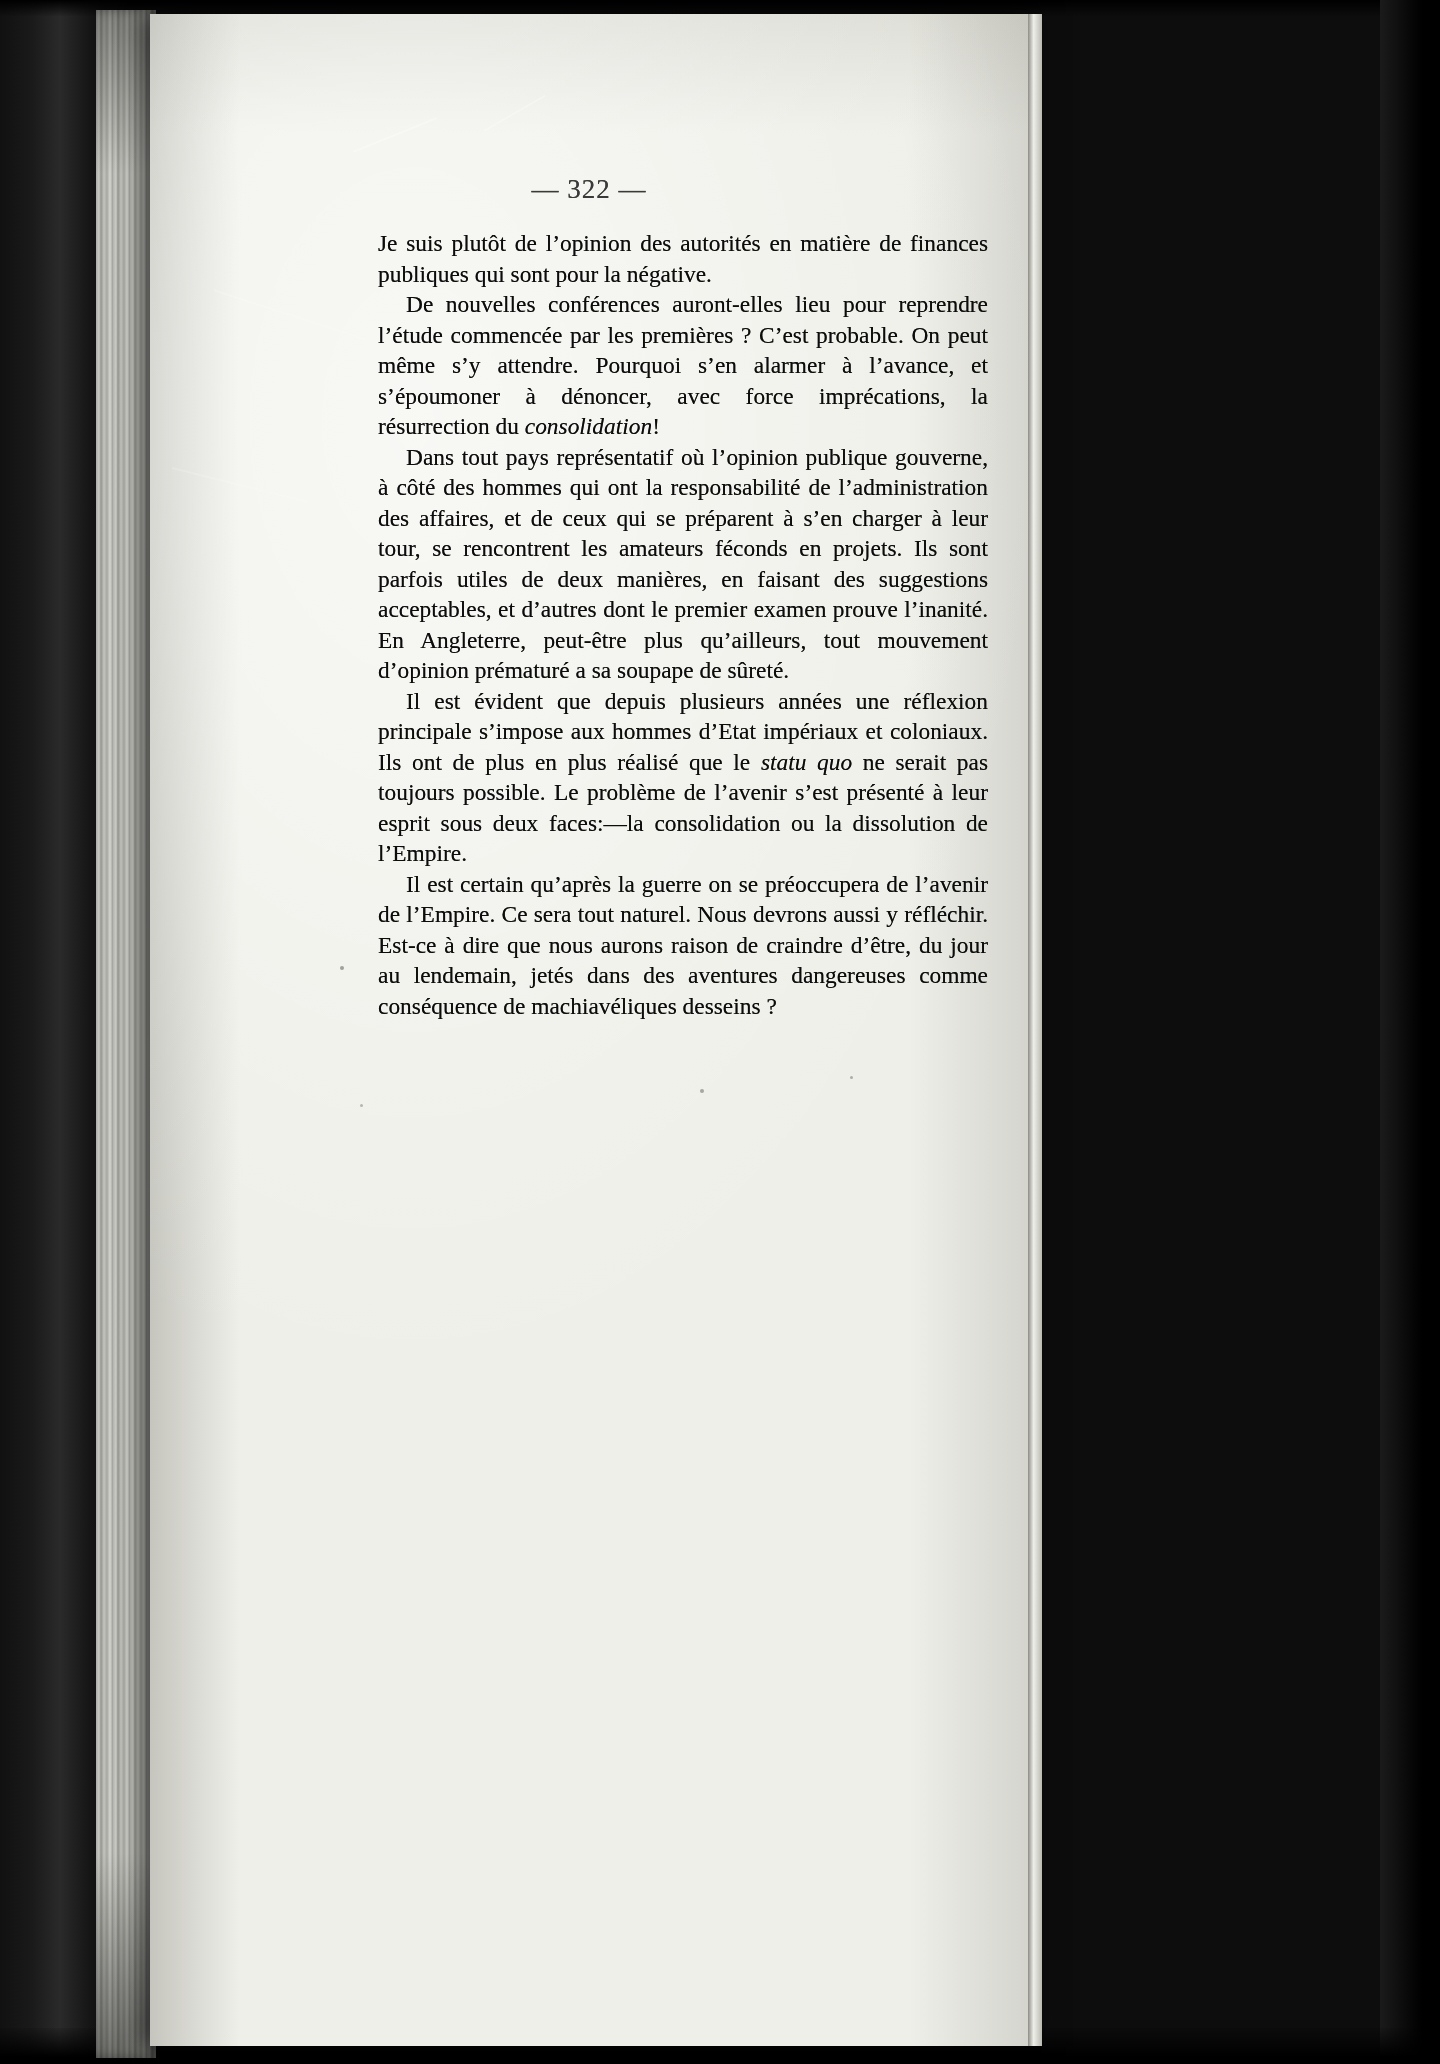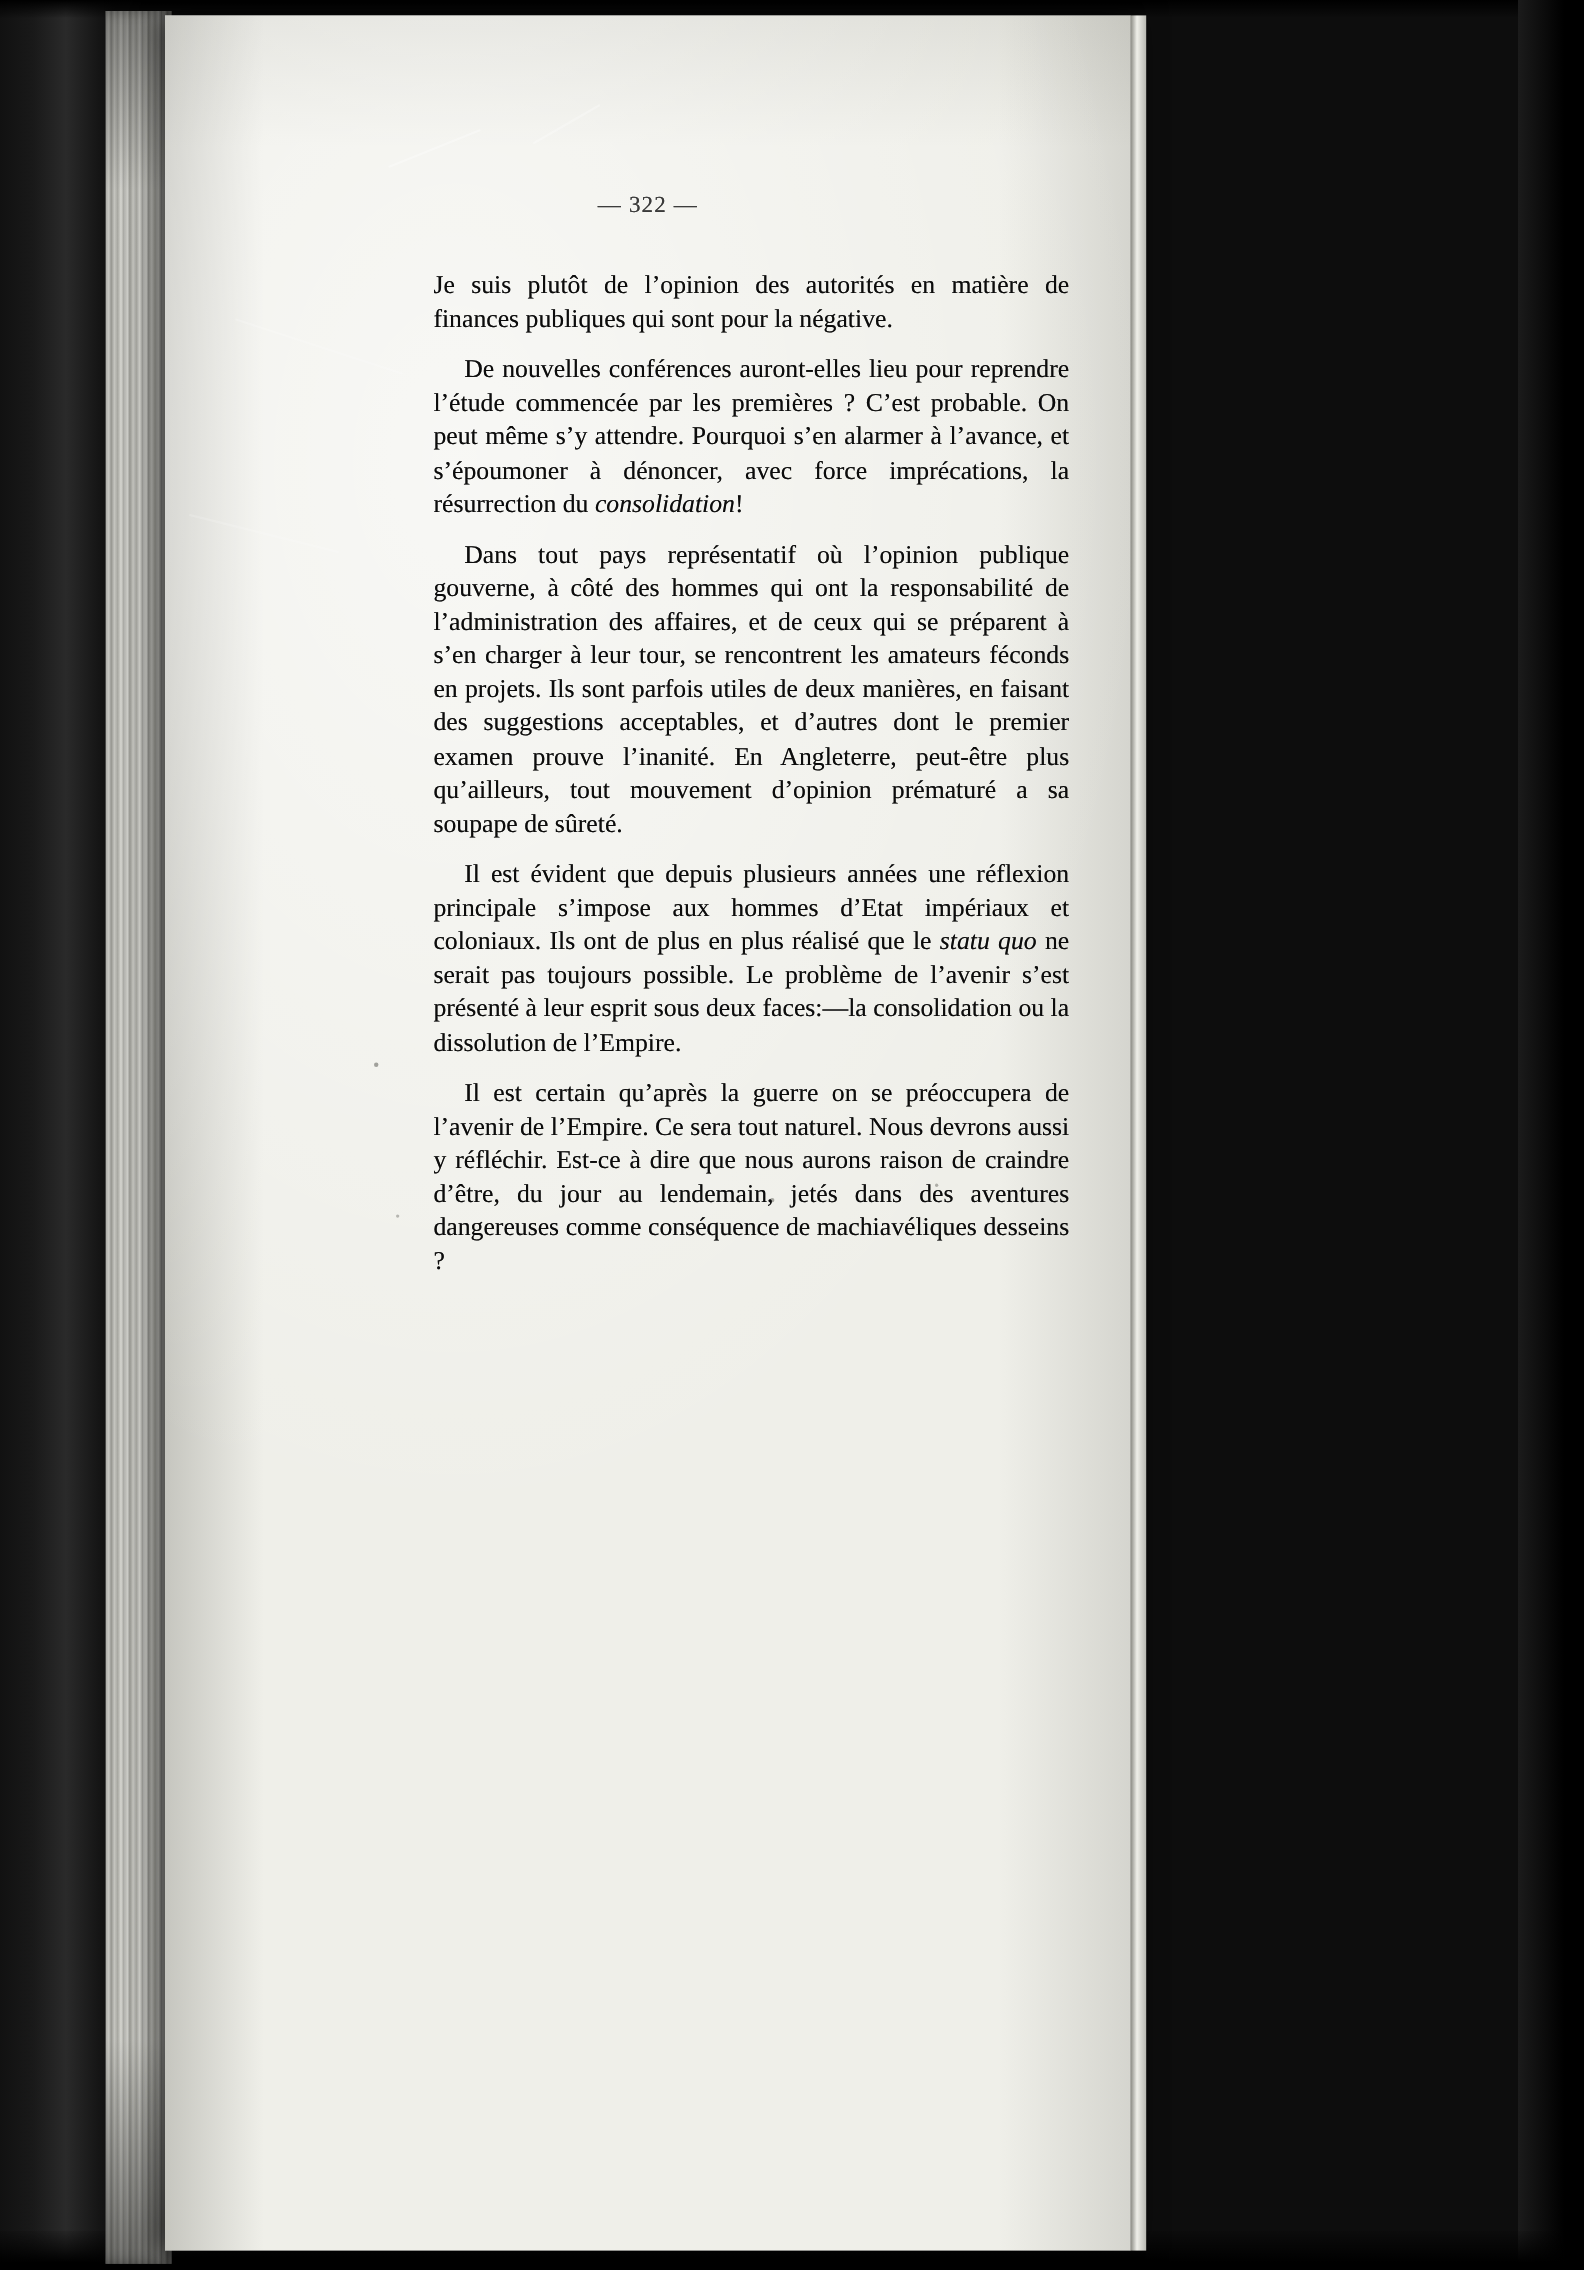--- a/index.html
+++ b/index.html
@@ -116,40 +116,40 @@
     width: 14px; height: 2032px;
     background: linear-gradient(90deg, #8d8d86, #efefe9 40%, #b9b9b2);
   }
 
   
   .folio {
     position: absolute;
     left: 0; right: 0;
     top: 160px;
     text-align: center;
-    font-size: 21px;
+    font-size: 27px;
     letter-spacing: 1px;
     color: #6d28d9;
     font-family: "Liberation Serif", serif;
   }
   .textblock {
     position: absolute;
     left: 228px;
     top: 214px;
     width: 610px;
     color: #1b1b18;
     font-size: 23.4px;
     line-height: 30.5px;
     text-align: justify;
     text-justify: inter-word;
     font-family: "Liberation Serif", serif;
     -webkit-font-smoothing: none;
   }
   .textblock p {
-    margin: 16px;
+    margin: 0;
     text-indent: 28px;
   }
   .textblock p.noindent { text-indent: 0; }
   .textblock i { font-style: italic; }
 
   
   .ink {
     filter: contrast(1.15) saturate(0);
     text-shadow: 0 0 0.6px rgba(0,0,0,0.55);
   }

